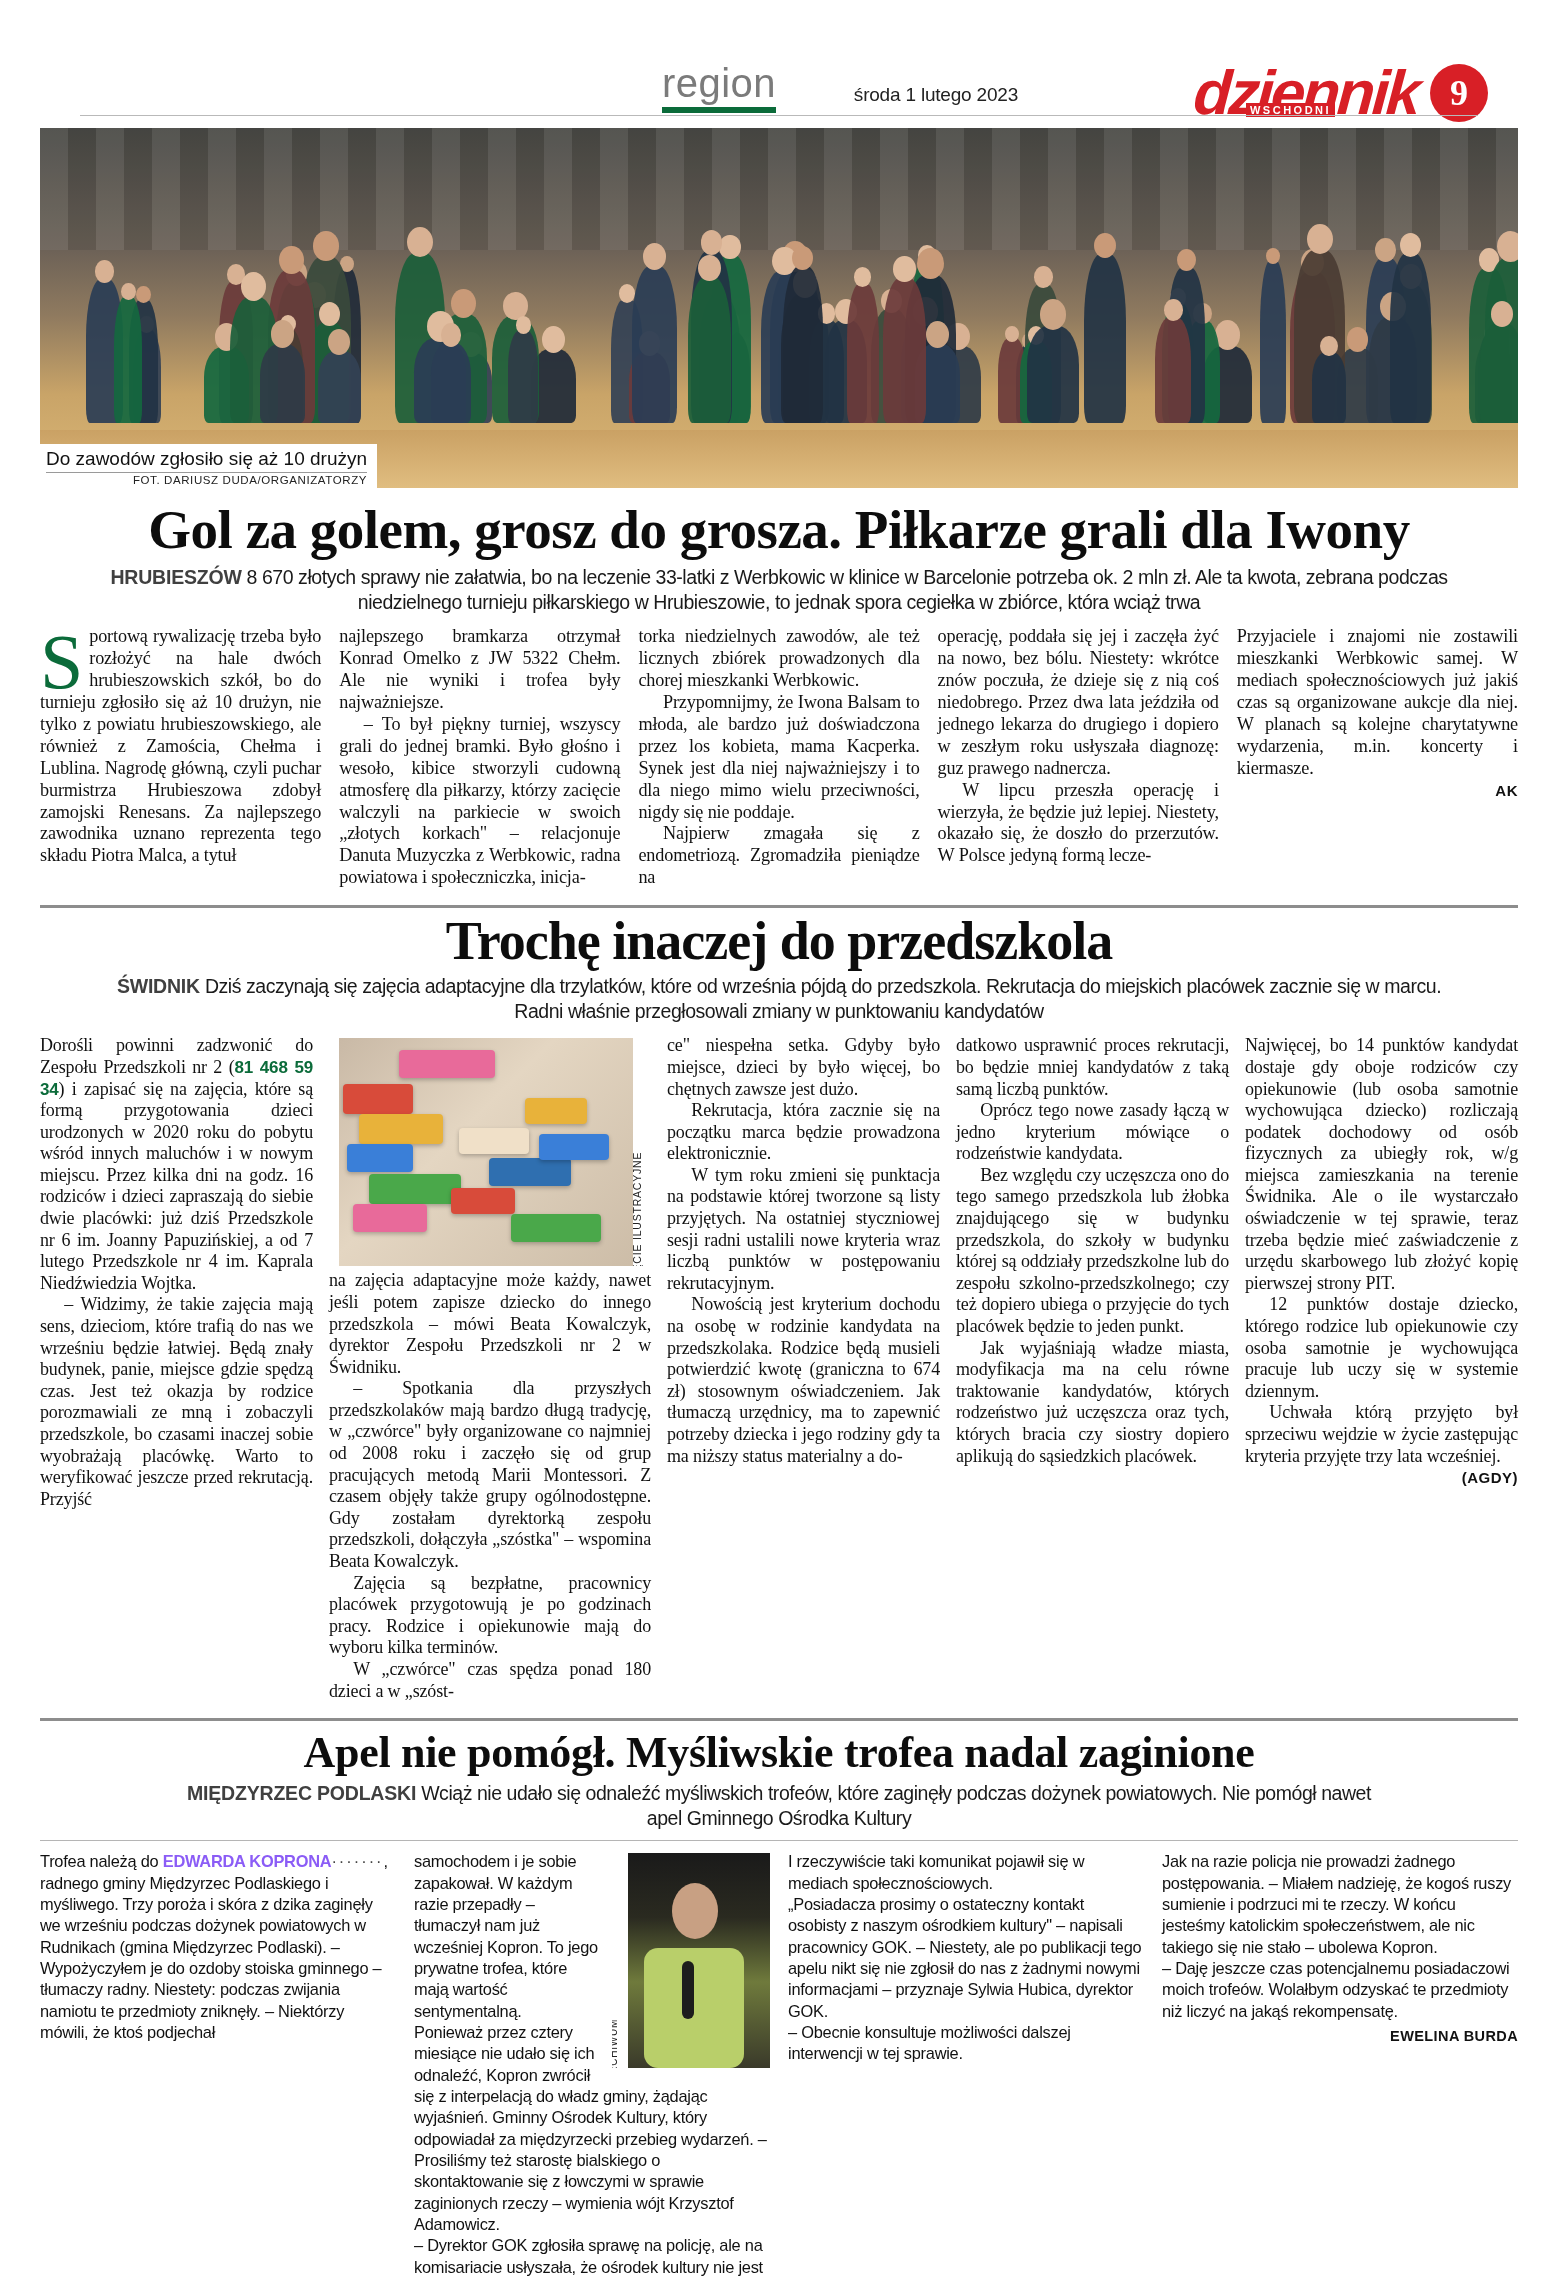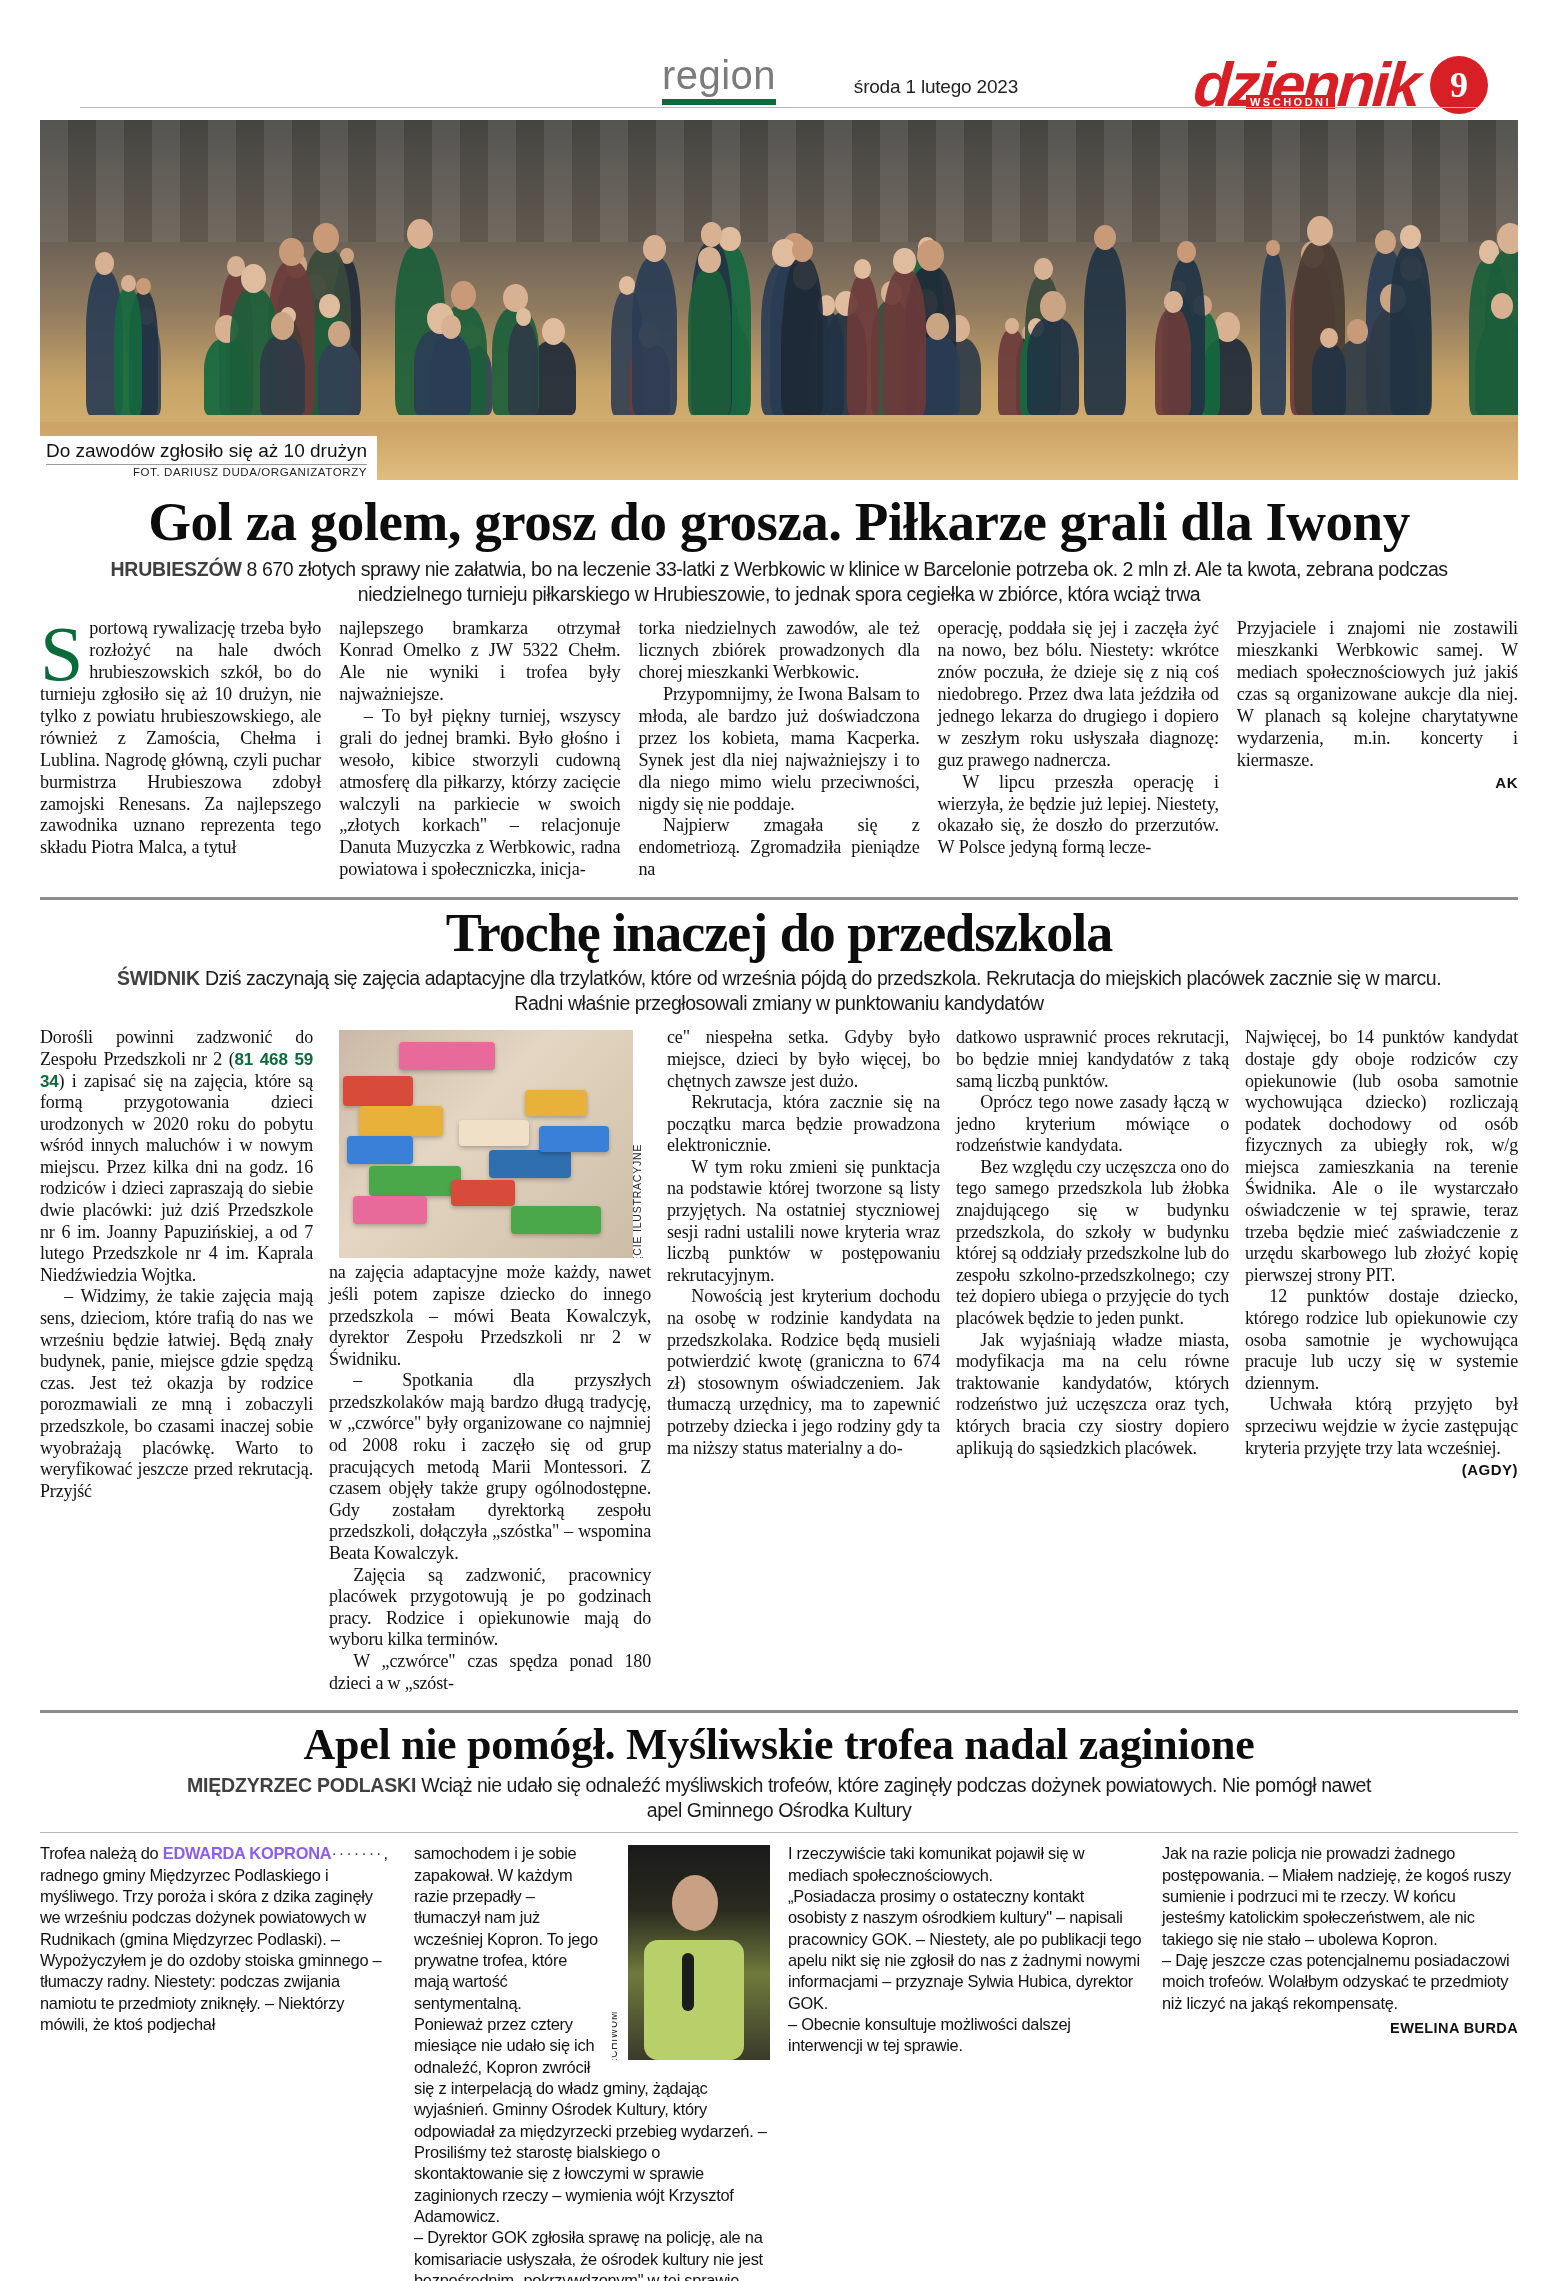--- a/index.html
+++ b/index.html
@@ -4,21 +4,21 @@
 <style>
   * { box-sizing: border-box; }
   html, body { margin:0; padding:0; }
   body {
     width:1558px; height:2281px;
     background:#ffffff;
     font-family:"Liberation Serif", serif;
     color:#111;
     overflow:hidden;
   }
-  .page { position:relative; width:1558px; height:1867px; padding:8px 40px; }
+  .page { position:relative; width:1558px; height:1867px; padding:16px 40px; }
 
   
   .masthead {
     position:relative;
     height:100px;
     display:flex;
     align-items:flex-end;
     justify-content:center;
     padding-bottom:6px;
   }
@@ -526,21 +526,21 @@
               <div class="blk" style="left: 200px; top: 96px; width: 70px; height: 26px; background: rgb(58, 127, 216); box-shadow: rgba(0, 0, 0, 0.25) 0px 2px 4px;"></div>
               <div class="blk" style="left: 172px; top: 176px; width: 90px; height: 28px; background: rgb(74, 168, 74); box-shadow: rgba(0, 0, 0, 0.25) 0px 2px 4px;"></div>
               <div class="blk" style="left: 60px; top: 12px; width: 96px; height: 28px; background: rgb(232, 106, 154); box-shadow: rgba(0, 0, 0, 0.25) 0px 2px 4px;"></div>
             </div>
           <div class="photo-credit-v">
             <span>FOT. PIXABAY/ZDJĘCIE ILUSTRACYJNE</span>
           </div>
         </div>
         <p>na zajęcia adaptacyjne może każdy, nawet jeśli potem zapisze dziecko do innego przedszkola – mówi Beata Kowalczyk, dyrektor Zespołu Przedszkoli nr 2 w Świdniku.</p>
         <p>– Spotkania dla przyszłych przedszkolaków mają bardzo długą tradycję, w „czwórce" były organizowane co najmniej od 2008 roku i zaczęło się od grup pracujących metodą Marii Montessori. Z czasem objęły także grupy ogólnodostępne. Gdy zostałam dyrektorką zespołu przedszkoli, dołączyła „szóstka" – wspomina Beata Kowalczyk.</p>
-        <p>Zajęcia są zadzwonić, pracownicy placówek przygotowują je po godzinach pracy. Rodzice i opiekunowie mają do wyboru kilka terminów.</p>
+        <p>Zajęcia są bezpłatne, pracownicy placówek przygotowują je po godzinach pracy. Rodzice i opiekunowie mają do wyboru kilka terminów.</p>
         <p>W „czwórce" czas spędza ponad 180 dzieci a w „szóst-</p>
       </div>
       <div class="col">
         <p>ce" niespełna setka. Gdyby było miejsce, dzieci by było więcej, bo chętnych zawsze jest dużo.</p>
         <p>Rekrutacja, która zacznie się na początku marca będzie prowadzona elektronicznie.</p>
         <p>W tym roku zmieni się punktacja na podstawie której tworzone są listy przyjętych. Na ostatniej styczniowej sesji radni ustalili nowe kryteria wraz liczbą punktów w postępowaniu rekrutacyjnym.</p>
         <p>Nowością jest kryterium dochodu na osobę w rodzinie kandydata na przedszkolaka. Rodzice będą musieli potwierdzić kwotę (graniczna to 674 zł) stosownym oświadczeniem. Jak tłumaczą urzędnicy, ma to zapewnić potrzeby dziecka i jego rodziny gdy ta ma niższy status materialny a do-</p>
       </div>
       <div class="col">
         <p>datkowo usprawnić proces rekrutacji, bo będzie mniej kandydatów z taką samą liczbą punktów.</p>

